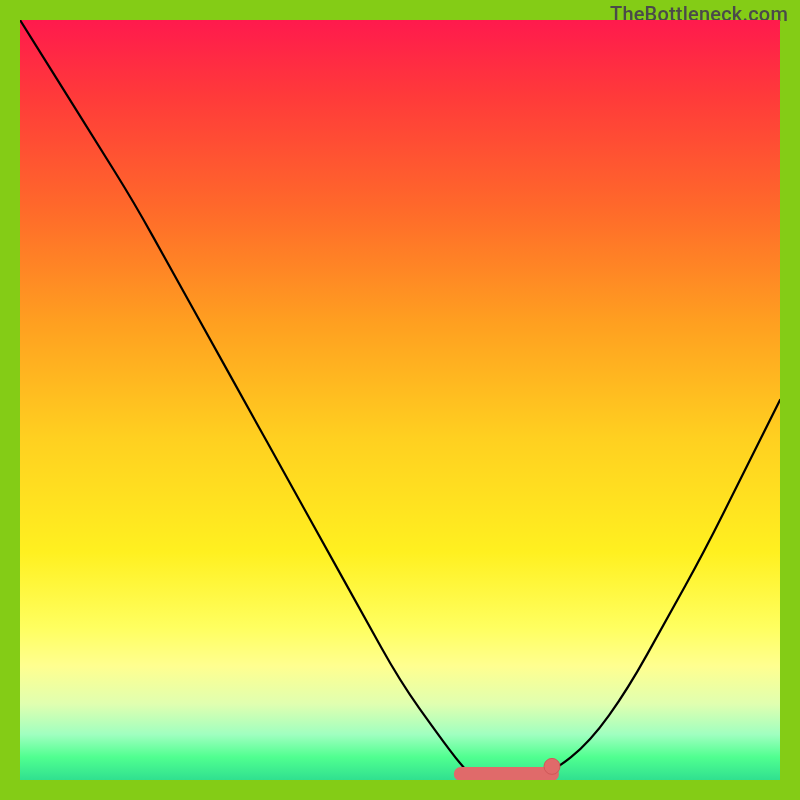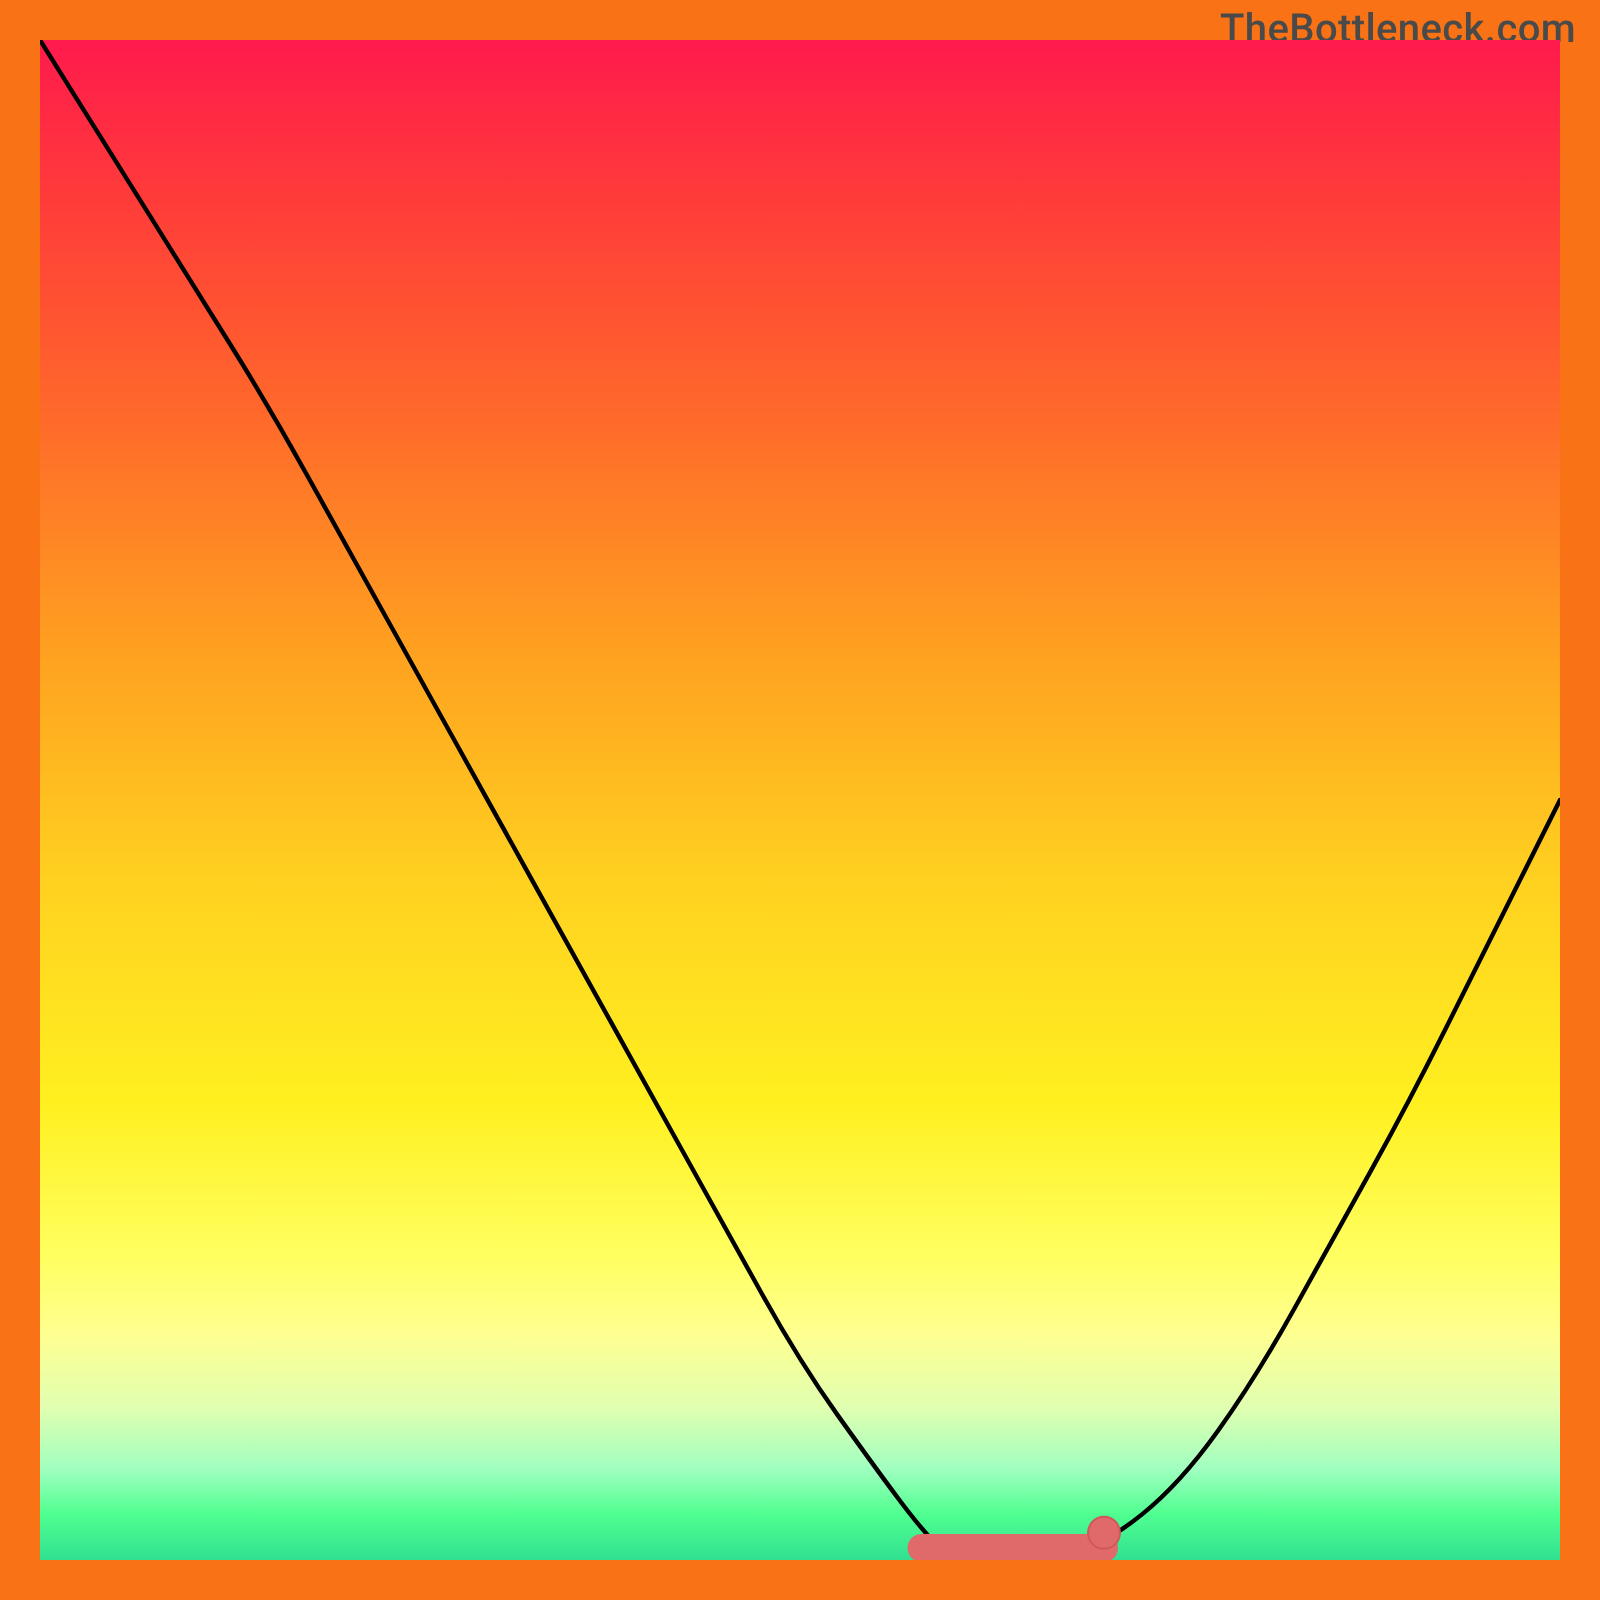--- a/index.html
+++ b/index.html
@@ -7,21 +7,21 @@
     padding: 0;
     width: 800px;
     height: 800px;
     background: #000;
     overflow: hidden;
     font-family: -apple-system, BlinkMacSystemFont, "Segoe UI", Roboto, Helvetica, Arial, sans-serif;
   }
   .frame {
     position: absolute;
     inset: 0;
-    background: #f97316;
+    background: #84cc16;
   }
   .plot-area {
     position: absolute;
     left: 20px;
     top: 20px;
     width: 760px;
     height: 760px;
     background: linear-gradient(to bottom,
       #ff1a4d 0%,
       #ff3a3a 10%,

